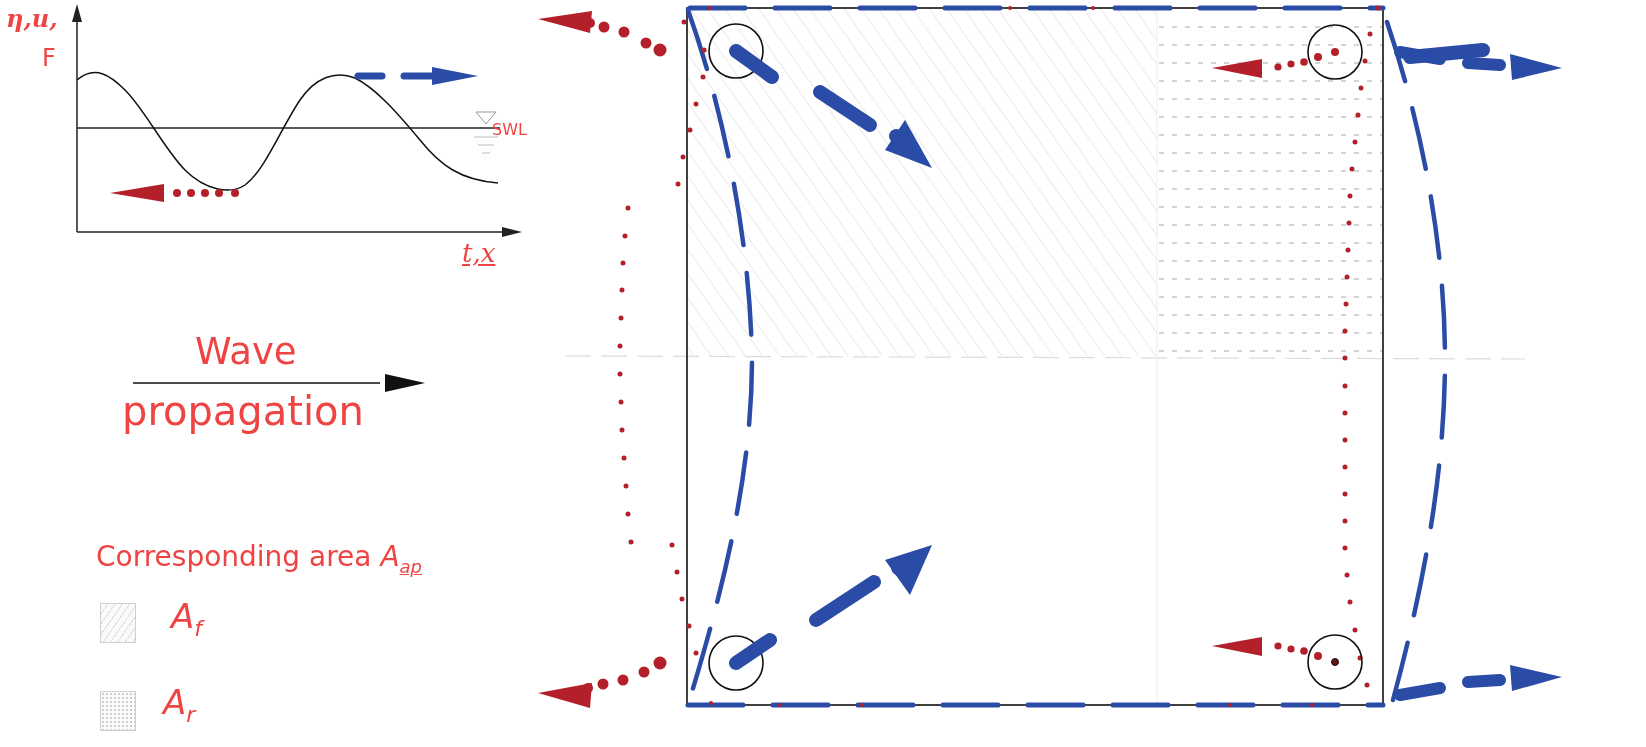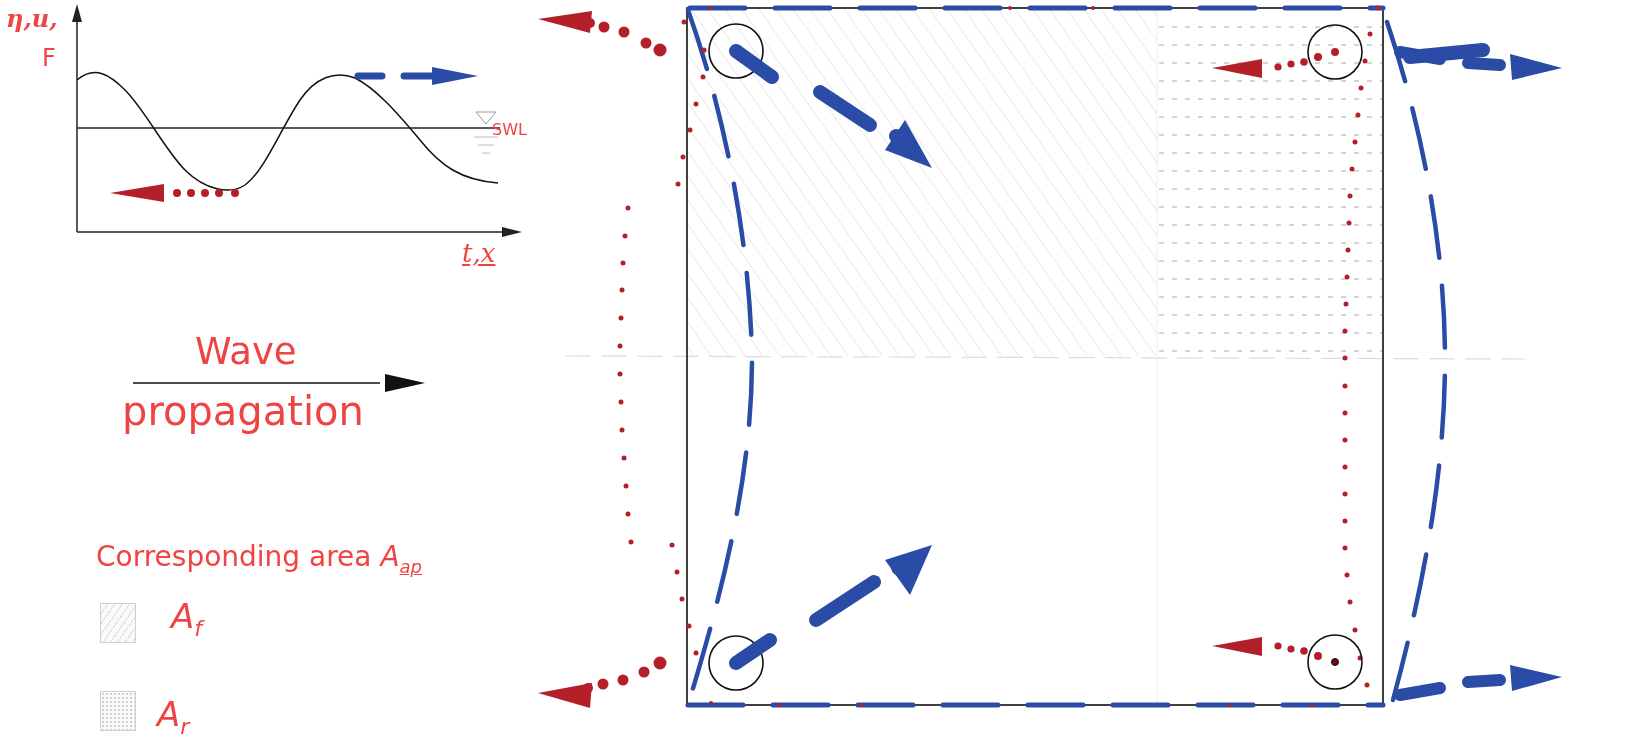--- a/index.html
+++ b/index.html
@@ -227,15 +227,15 @@
 <div class="lbl sans" style="left:96px; top:540px; font-size:28px;">
   <span>Corresponding area </span><span class="it">A</span><sub class="it" style="font-size:18px;text-decoration:underline;">ap</sub>
 </div>
 
 <div class="swatch" style="left:100px; top:603px; background: repeating-linear-gradient(125deg, #fafafa 0 5px, #dedede 5px 6px);"></div>
 <div class="lbl sans it" style="left:171px; top:596px; font-size:34px;">
   <span>A</span><sub style="font-size:22px;">f</sub>
 </div>
 
 <div class="swatch" style="left:100px; top:691px; background-color:#fafafa; background-image: radial-gradient(#cfcfcf 0.8px, transparent 1px); background-size: 4px 4px;"></div>
-<div class="lbl sans it" style="left:157px; top:682px; font-size:34px;margin-top:12px;">
+<div class="lbl sans it" style="left:163px; top:682px; font-size:34px;">
   <span>A</span><sub style="font-size:22px;">r</sub>
 </div>
 
 </body></html>

